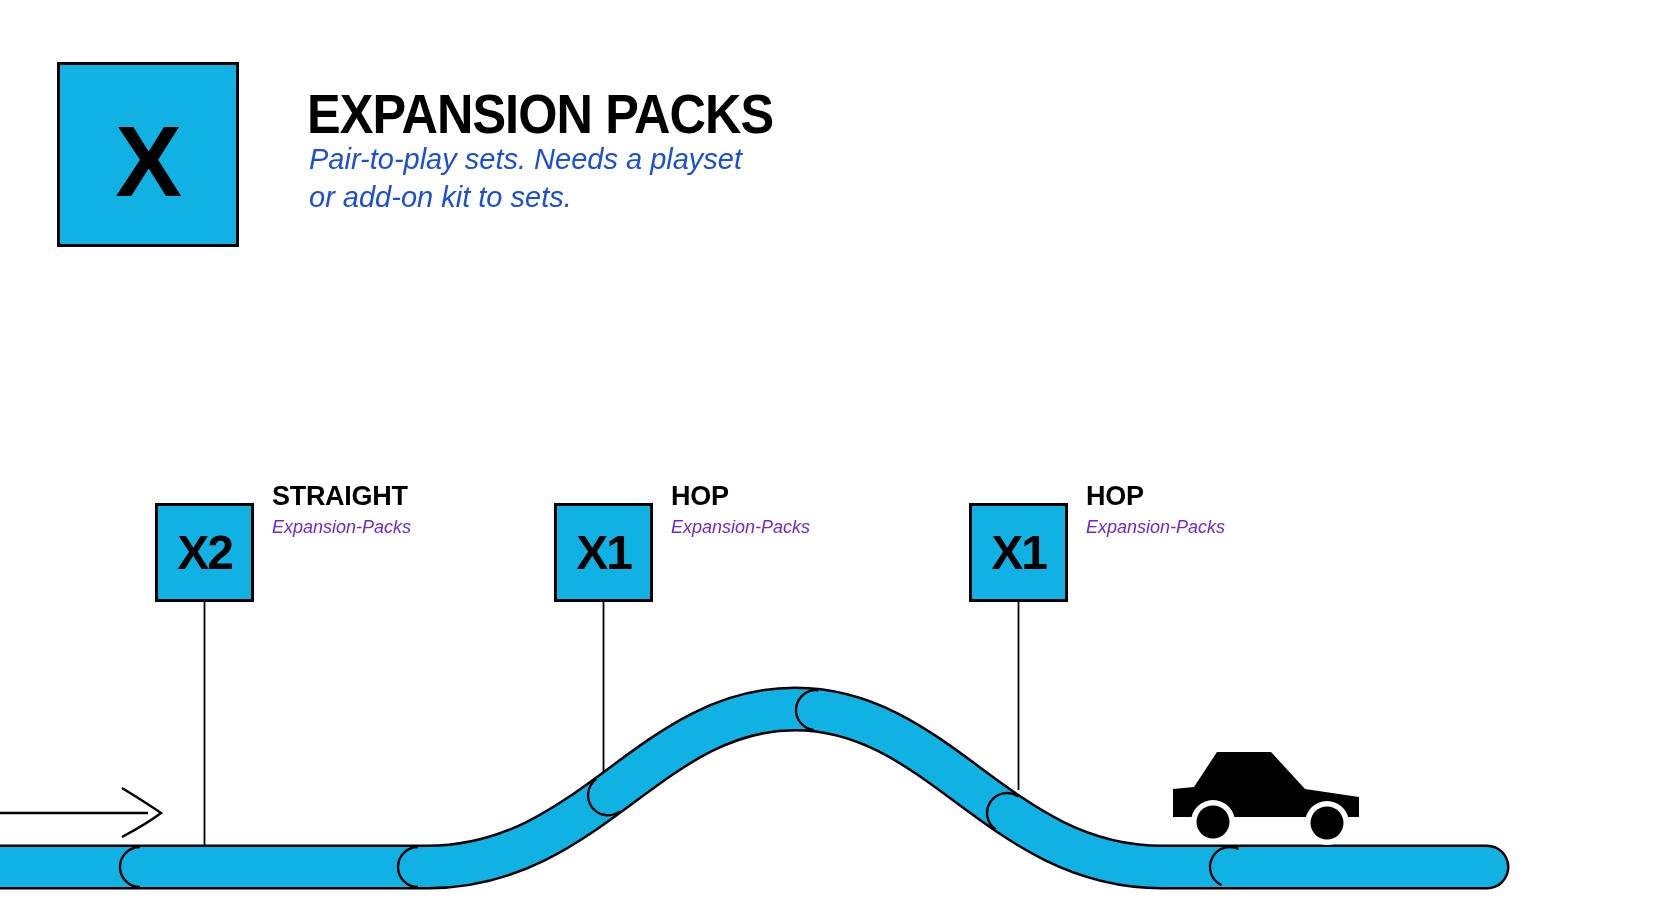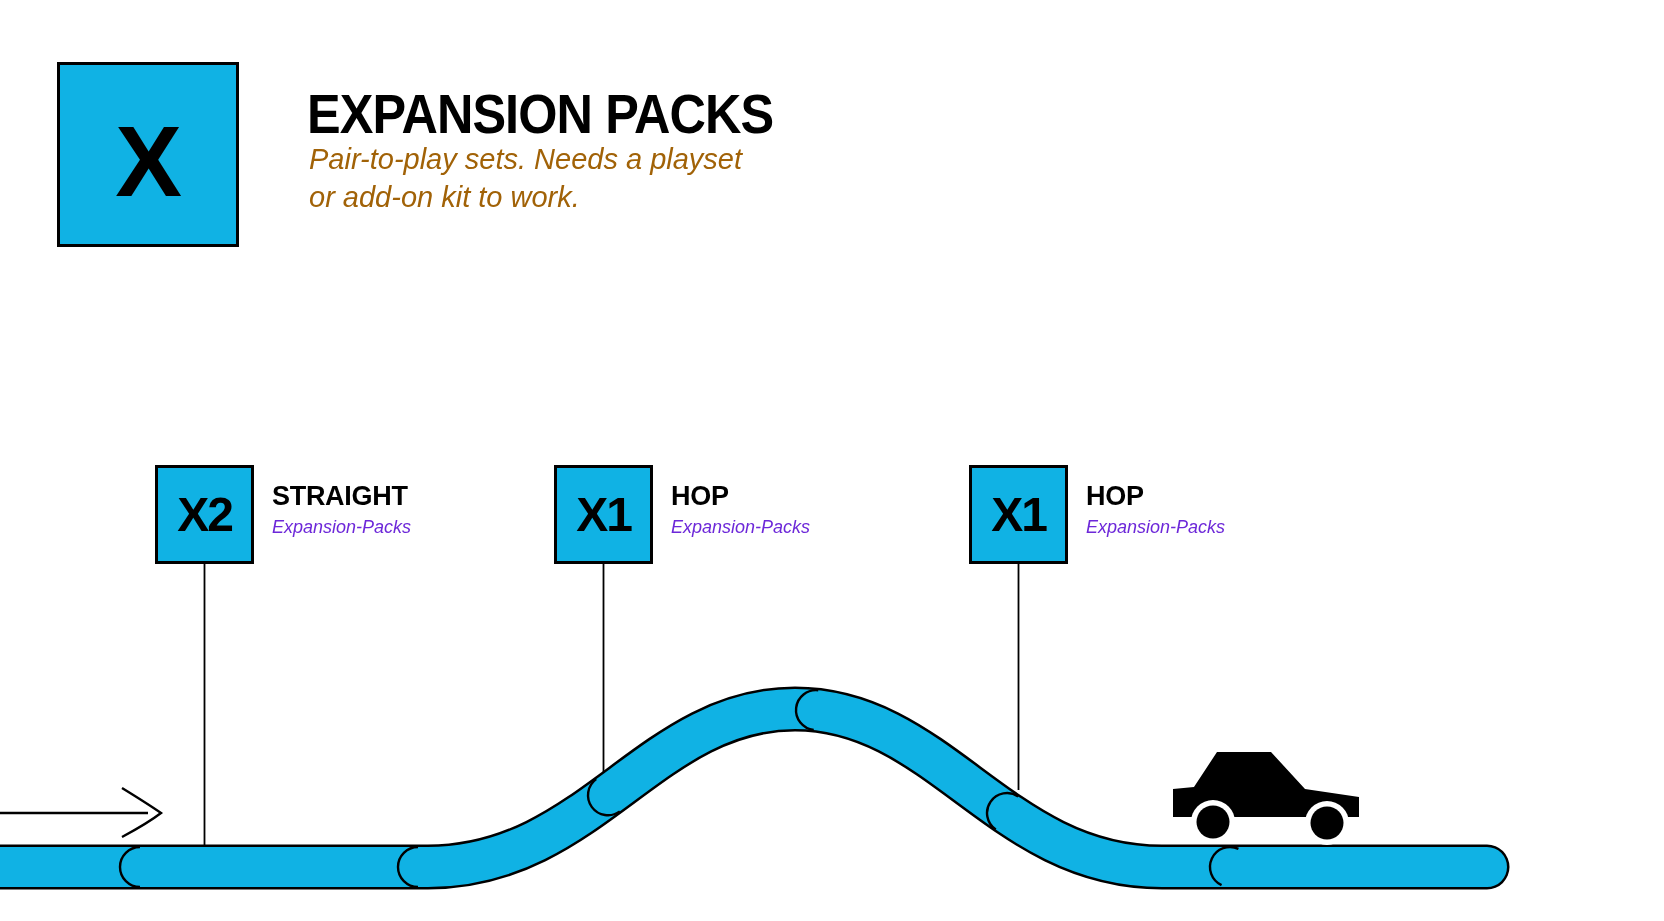--- a/index.html
+++ b/index.html
@@ -30,31 +30,31 @@
   .symbol-box .symbol{
     font-size:100px;font-weight:bold;line-height:1;padding-top:12px;letter-spacing:-1px;
   }
   .page-title{
     position:absolute;left:307px;top:81px;margin:0;
     font-size:56px;font-weight:bold;letter-spacing:-1px;white-space:nowrap;
     transform:scaleX(0.90);transform-origin:left top;
   }
   .subtitle{
     position:absolute;left:309px;top:140px;margin:0;
-    font-size:29px;font-style:italic;line-height:38px;color:#a16207;
+    font-size:29px;font-style:italic;line-height:38px;color:#1d4ed8;
   }
 
   
   .item{position:absolute;top:465px;display:flex;gap:18px;}
   .item-1{left:155px;}
   .item-2{left:554px;}
   .item-3{left:969px;}
   .count-box{
     width:93px;height:93px;background:var(--accent);border:3px solid var(--line);
-    display:flex;align-items:center;justify-content:center;flex:0 0 auto;
+    display:flex;align-items:center;justify-content:center;flex:0 0 auto;margin-top:38px;
   }
   .count{font-size:48px;font-weight:bold;letter-spacing:-2px;line-height:1;}
   .item-text{padding-top:18px;}
   .item-name{font-size:27px;font-weight:bold;letter-spacing:-0.3px;line-height:1;}
   .item-category{font-size:18px;font-style:italic;margin-top:8px;color:#6d28d9;line-height:1;}
 </style>
 </head>
 <body>
 
 <svg id="track-svg" viewBox="0 0 1664 921">
@@ -89,21 +89,21 @@
     <circle class="wheel" cx="1213" cy="822" r="16.5"></circle>
     <circle class="wheel" cx="1327" cy="823" r="16.5"></circle>
   </g>
 </svg>
 
 <div>
   <div class="symbol-box">
     <span class="symbol">X</span>
   </div>
   <h1 class="page-title">EXPANSION PACKS</h1>
-  <p class="subtitle"><span>Pair-to-play sets. Needs a playset</span><br><span>or add-on kit to work.</span></p>
+  <p class="subtitle"><span>Pair-to-play sets. Needs a playset</span><br><span>or add-on kit to sets.</span></p>
 </div>
 
 <div class="item item-1">
   <div class="count-box">
     <span class="count">X2</span>
   </div>
   <div class="item-text">
     <div class="item-name">STRAIGHT</div>
     <div class="item-category">Expansion-Packs</div>
   </div>

